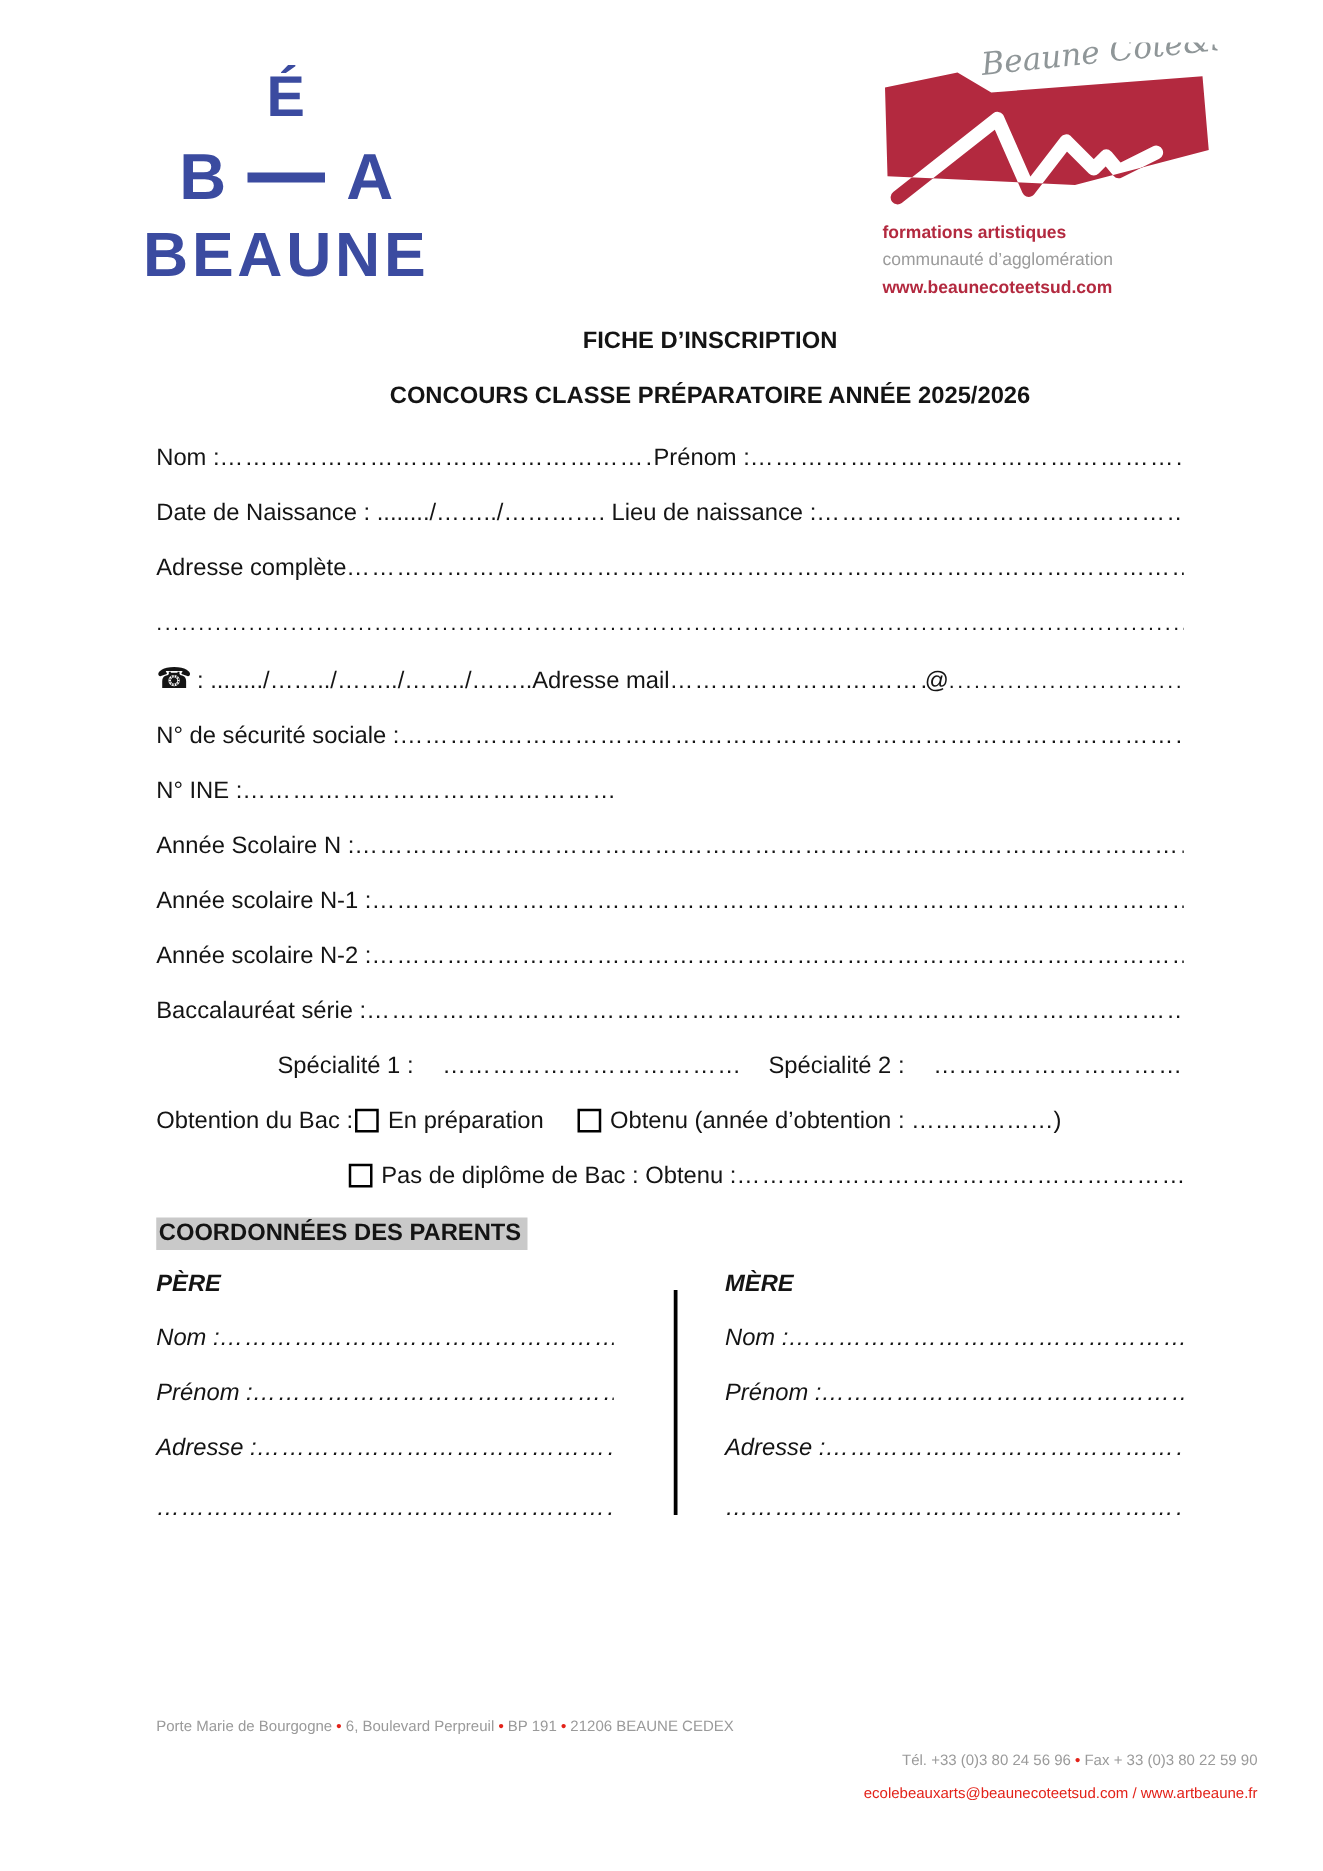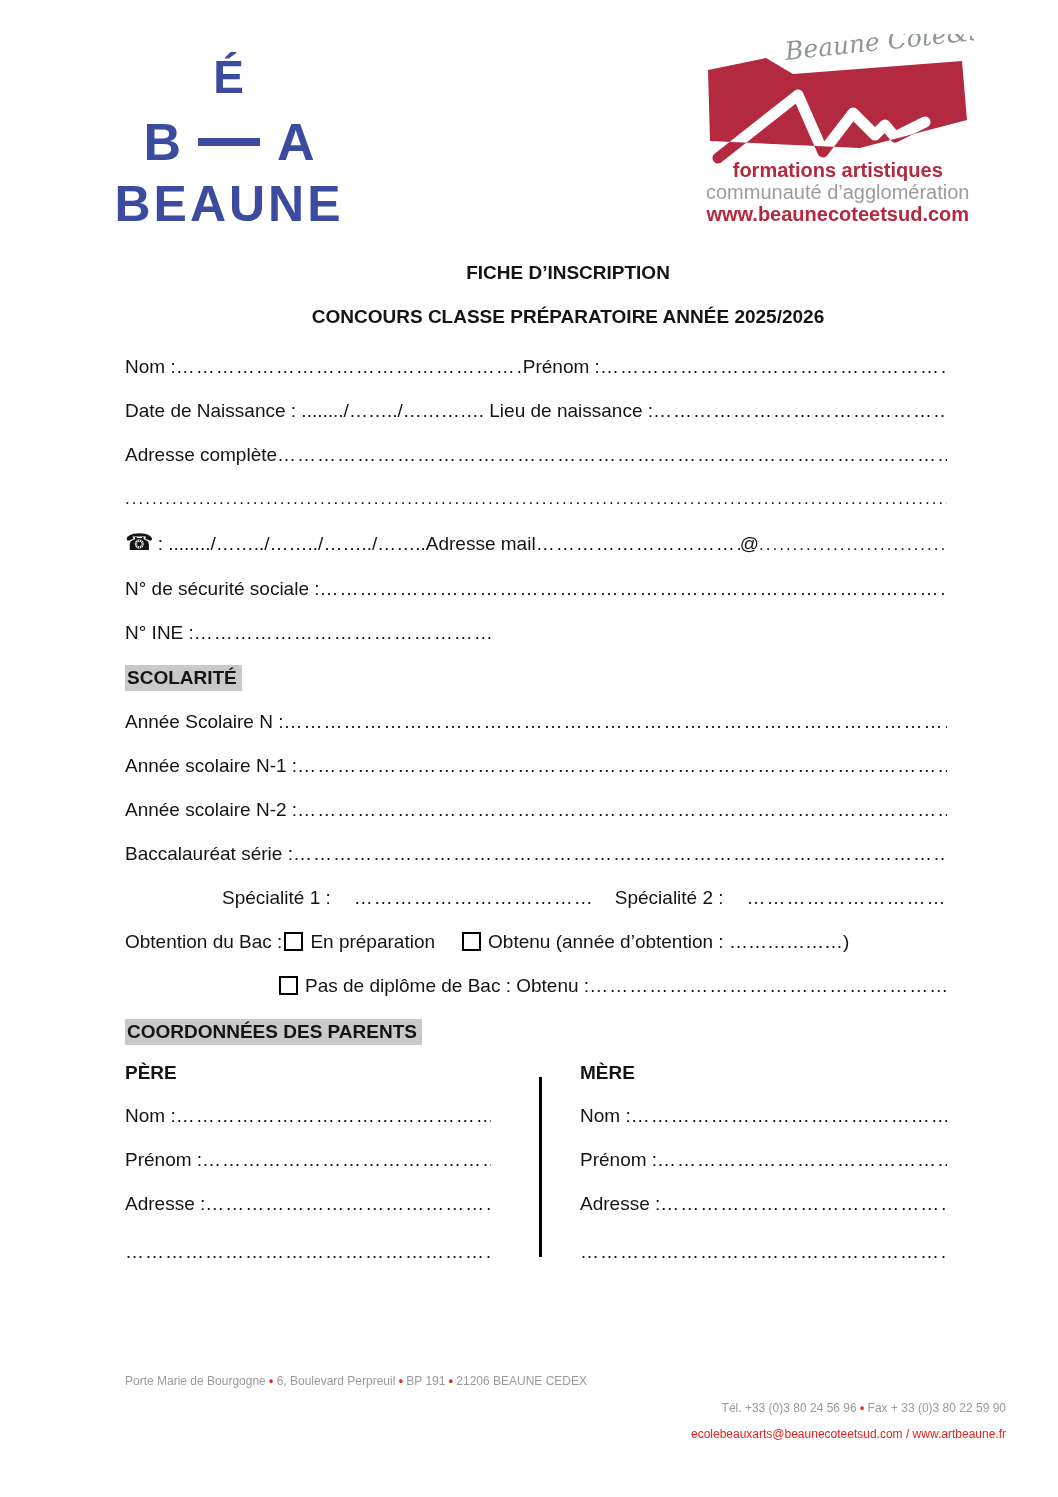--- a/index.html
+++ b/index.html
@@ -16,21 +16,21 @@
   
   .logo-left{position:absolute;left:103px;top:52px;width:252px;height:185px;color:#3b4ba0;font-weight:bold;}
   .ll-e{position:absolute;left:0;top:2px;width:100%;text-align:center;font-size:46px;line-height:46px;letter-spacing:1px;}
   .ll-row{position:absolute;left:0;top:64px;width:100%;display:flex;justify-content:center;align-items:center;gap:17px;font-size:52px;line-height:52px;}
   .ll-dash{display:inline-block;width:62px;height:8px;background:#3b4ba0;}
   .ll-name{position:absolute;left:0;top:126px;width:100%;text-align:center;font-size:50px;line-height:52px;letter-spacing:3px;}
 
   
   .logo-right{position:absolute;left:698px;top:34px;width:276px;height:205px;}
   .lr-svg{display:block;}
-  .lr-text{position:absolute;left:8px;top:125px;font-size:20px;line-height:22px;text-align:center;}
+  .lr-text{position:absolute;left:8px;top:140px;font-size:14px;line-height:22px;}
   .lr-t1{color:#b3293f;font-weight:bold;}
   .lr-t2{color:#9b9b9b;}
   .lr-t3{color:#b3293f;font-weight:bold;}
 
   
   .titles{position:absolute;left:190px;right:112px;top:262px;text-align:center;font-weight:bold;font-size:19px;}
   .titles .t2{margin-top:22px;}
 
   
   .content{position:absolute;left:125px;right:111px;top:336px;font-size:19px;}
@@ -45,21 +45,21 @@
   .indent-spec{padding-left:97px;gap:23px;}
   .indent-nobac{padding-left:152px;}
   .phone-icon{font-size:23px;margin-right:4px;}
   .mt-extra{margin-top:21px;}
 
   
   .parents{position:relative;margin-top:16px;height:230px;}
   .pcol{position:absolute;top:0;}
   .pcol.left{left:0;width:366px;}
   .pcol.right{left:455px;right:0;width:367px;}
-  .pcol .prow{display:flex;align-items:baseline;margin-top:17px;line-height:27px;white-space:nowrap;}
+  .pcol .prow{display:flex;align-items:baseline;margin-top:17px;line-height:27px;white-space:nowrap;font-style:italic;}
   .pcol .ptitle{font-weight:bold;margin-top:0;line-height:24px;}
   .pdivider{position:absolute;left:414px;top:16px;width:3px;height:180px;background:#000;}
   .prow.addr2{margin-top:21px;}
 
   
   .footer{position:absolute;left:125px;right:52px;top:1368px;font-size:12px;line-height:26.5px;color:#9a9a9a;}
   .footer .f-right{text-align:right;}
   .footer .f-red{color:#e32219;}
   .bullet{color:#e32219;font-weight:bold;}
 </style>
@@ -138,21 +138,20 @@
     <div class="row">
       <span class="lbl">N° de sécurité sociale : </span>
       <span class="dots">……………………………………………………………………………………………………………………………………………………………………………………………………………………………………………………………………………………………………………………………………………………………………………………………………………………………………………………………………………………………………………………………………………………………………………………………………………………………………………………………………………………………………………………</span>
     </div>
 
     <div class="row">
       <span class="lbl">N° INE : </span>
       <span class="dots fixed" style="width:302px;">……………………………………………………………………………………………………………………………………………………………………………………………………………………………………………………………………………………………………………………………………………………………………………………………………………………………………………………………………………………………………………………………………………………………………………………………………………………………………………………………………………………………………………………</span>
     </div>
 
-    <div class="mt-extra" style="margin-top:19px;"><span class="heading">SCOLARITÉ</span></div>
 
     <div class="row">
       <span class="lbl">Année Scolaire N : </span>
       <span class="dots">……………………………………………………………………………………………………………………………………………………………………………………………………………………………………………………………………………………………………………………………………………………………………………………………………………………………………………………………………………………………………………………………………………………………………………………………………………………………………………………………………………………………………………………</span>
     </div>
 
     <div class="row">
       <span class="lbl">Année scolaire N-1 : </span>
       <span class="dots">……………………………………………………………………………………………………………………………………………………………………………………………………………………………………………………………………………………………………………………………………………………………………………………………………………………………………………………………………………………………………………………………………………………………………………………………………………………………………………………………………………………………………………………</span>
     </div>

